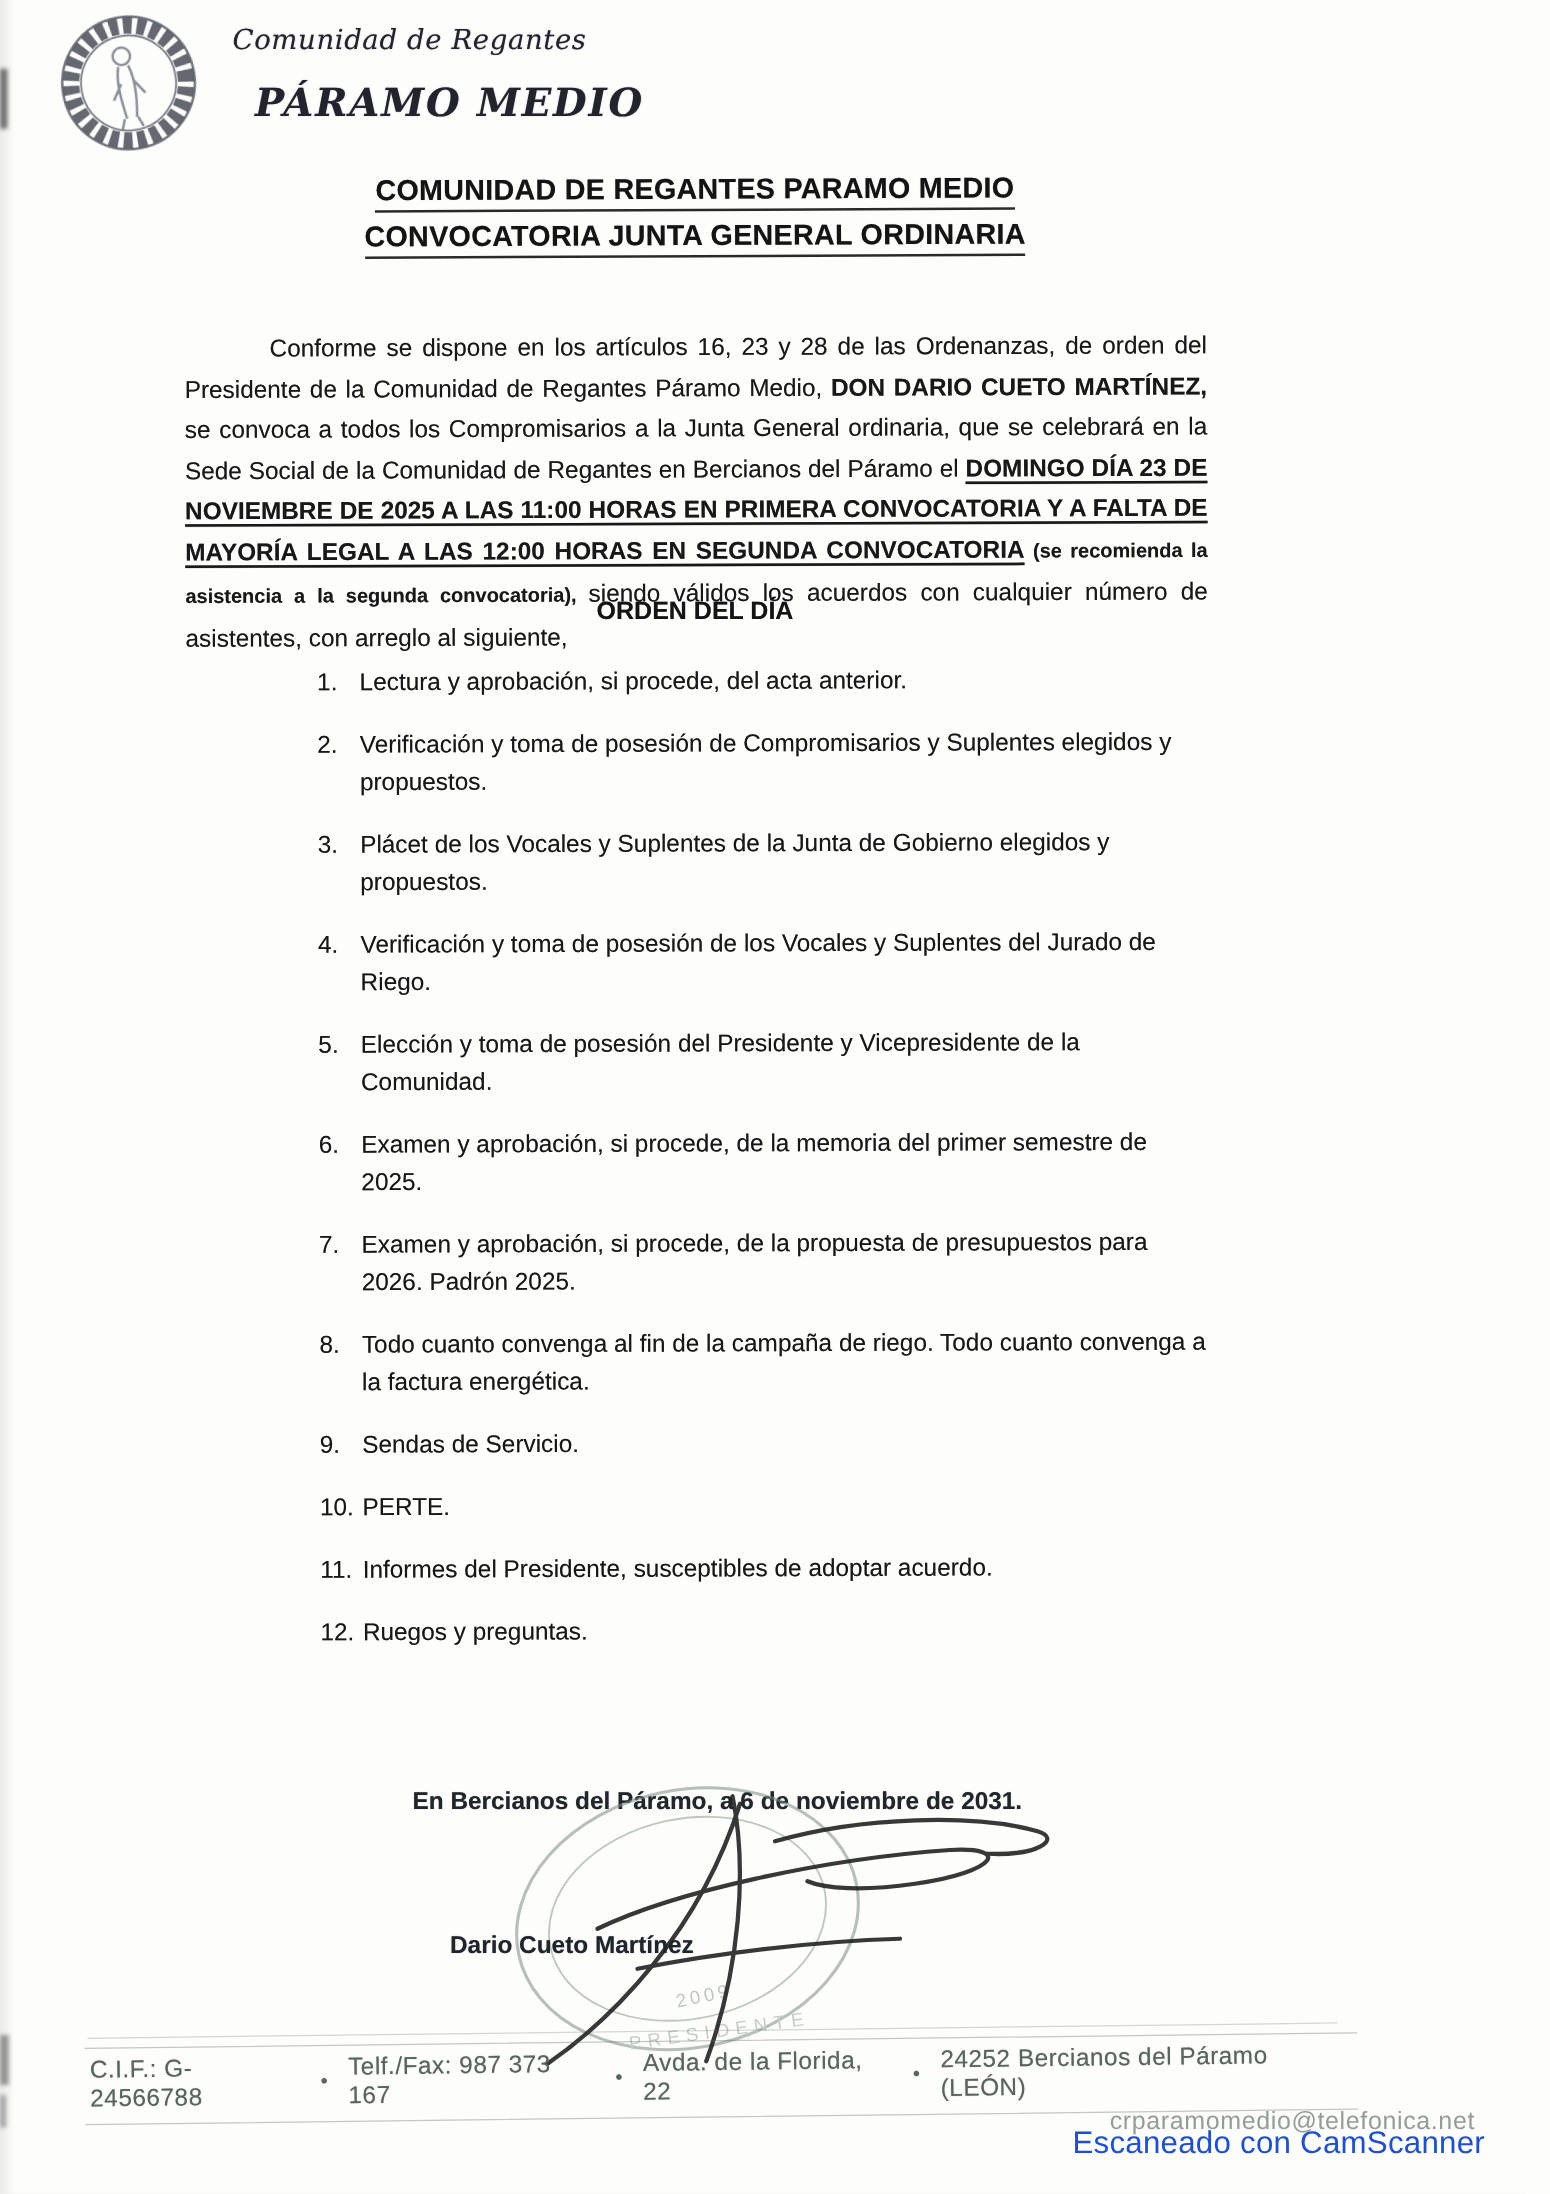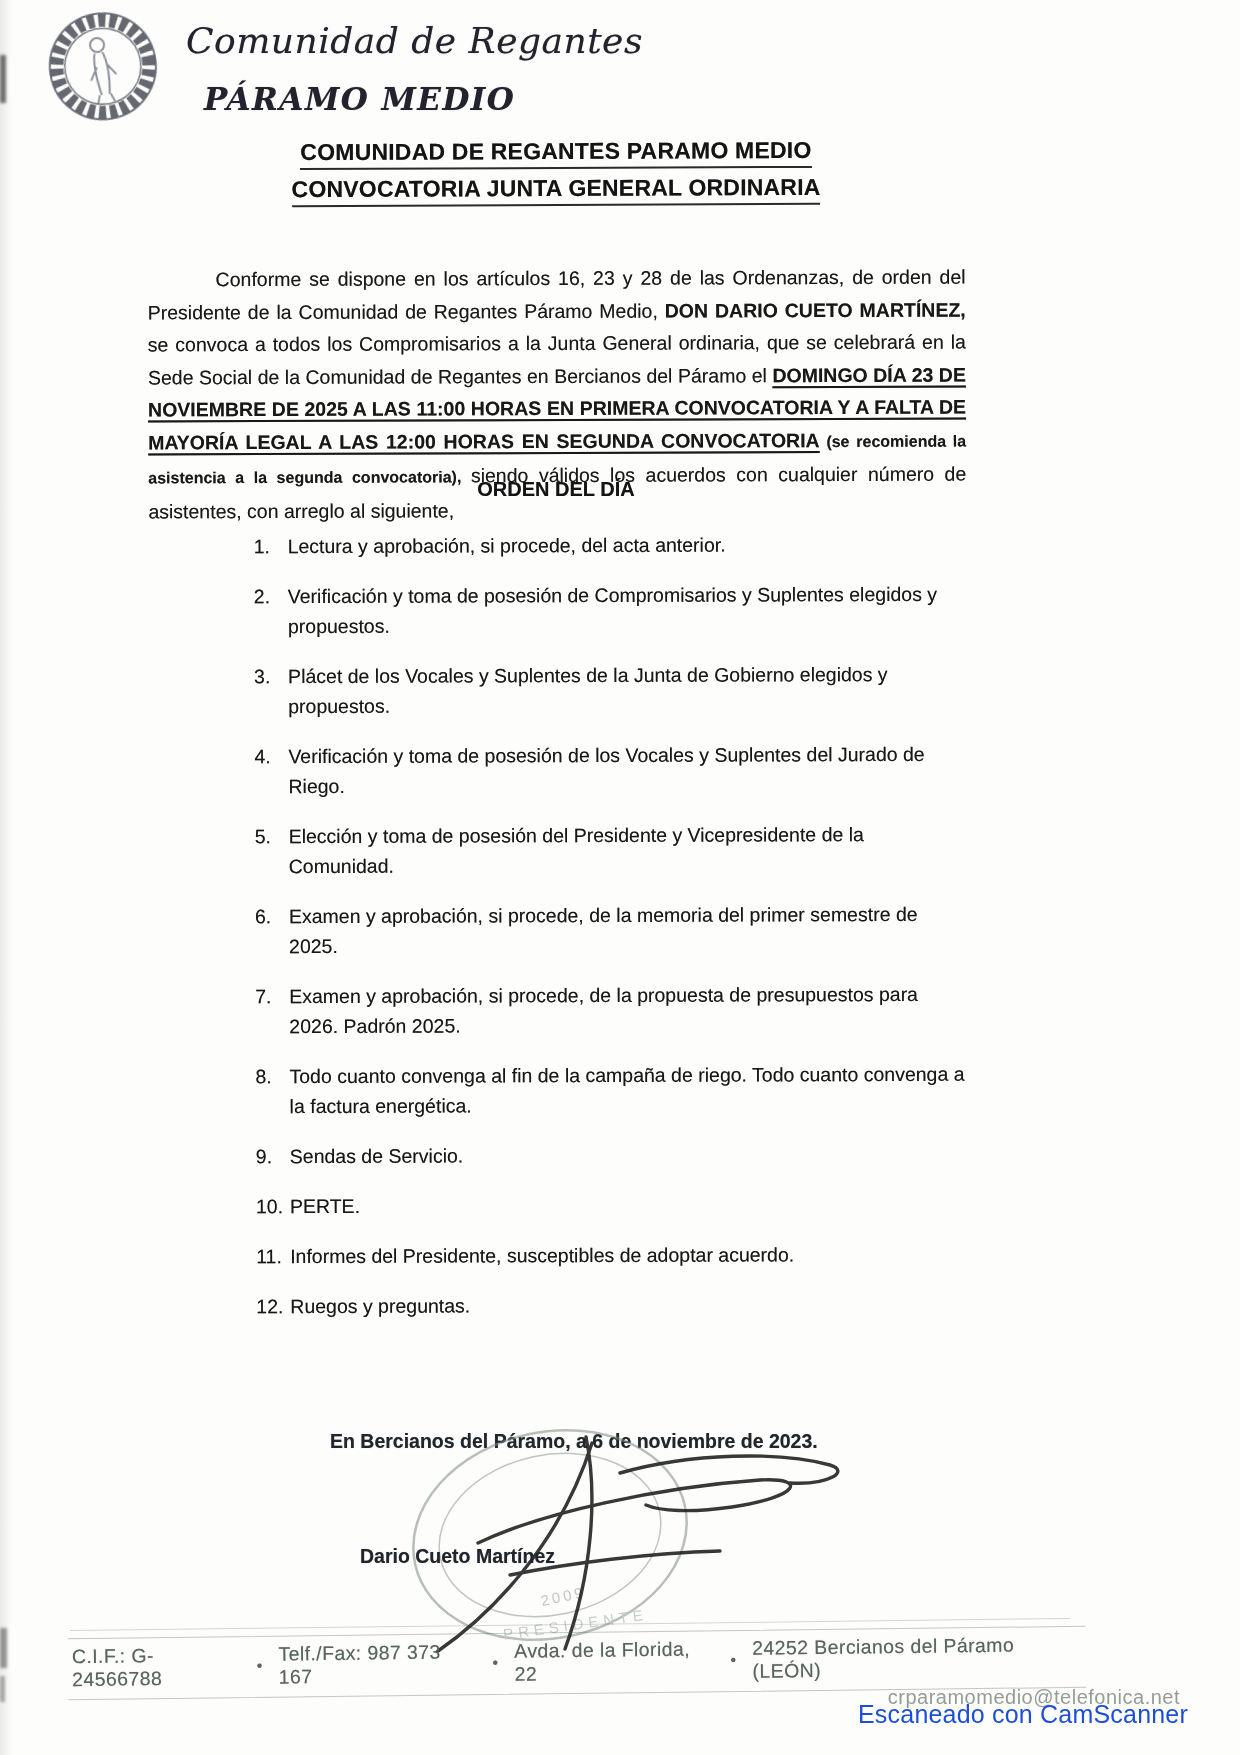--- a/index.html
+++ b/index.html
@@ -12,21 +12,21 @@
   .edge-shade{position:absolute;left:0;top:0;width:12px;height:1755px;
     background:linear-gradient(90deg,rgba(60,60,60,.10),rgba(60,60,60,0));pointer-events:none;}
   .smudge{position:absolute;background:#3a3a3a;filter:blur(1.5px);opacity:.7;}
   .smudge.s1{left:0;top:55px;width:6px;height:48px;}
   .smudge.s2{left:0;top:1628px;width:7px;height:40px;opacity:.5;}
   .smudge.s3{left:0;top:1676px;width:5px;height:26px;opacity:.4;}
 
   
   .logo-stamp{position:absolute;left:35px;top:6px;transform:rotate(-10deg);opacity:.88;filter:blur(.4px);}
   .org-block{position:absolute;left:186px;top:20px;color:#23232e;text-shadow:0 0 1px rgba(35,35,60,.45);}
-  .org-script{font-family:"DejaVu Serif",serif;font-style:italic;font-size:36px;letter-spacing:.5px;}
+  .org-script{font-family:"DejaVu Serif",serif;font-style:italic;font-size:22px;letter-spacing:.5px;}
   .org-name{font-family:"DejaVu Serif",serif;font-style:italic;font-weight:bold;font-size:31px;letter-spacing:1.5px;margin-top:20px;padding-left:18px;}
 
   
   .title-block{position:absolute;left:148px;top:138px;width:816px;text-align:center;transform:rotate(-.25deg);}
   .title-line{display:inline-block;font-weight:700;font-size:23px;letter-spacing:.2px;color:#141414;
     border-bottom:2.5px solid #2a2a2a;padding-bottom:2px;margin-bottom:6px;text-shadow:0 0 .6px rgba(0,0,0,.5);}
 
   
   .intro{position:absolute;left:148px;top:242px;width:818px;font-size:19.5px;line-height:32.5px;
     text-align:justify;text-indent:68px;color:#181818;text-shadow:0 0 .5px rgba(0,0,0,.45);transform:rotate(-.2deg);}
@@ -138,21 +138,21 @@
     <div class="agenda-item">
         <span class="agenda-num">11.</span>
         <span class="agenda-text">Informes del Presidente, susceptibles de adoptar acuerdo.</span>
       </div>
     <div class="agenda-item">
         <span class="agenda-num">12.</span>
         <span class="agenda-text">Ruegos y preguntas.</span>
       </div>
   </div>
 
-  <div class="date-line">En Bercianos del Páramo, a 6 de noviembre de 2023.</div>
+  <div class="date-line">En Bercianos del Páramo, a 6 de noviembre de 2031.</div>
 
   <div class="sig-zone">
     <svg class="sig-svg" width="520" height="230" viewBox="0 0 520 230">
 
       <g transform="rotate(-12 190 110)" opacity=".55">
         <ellipse cx="190" cy="110" rx="138" ry="103" fill="none" stroke="#7d8d81" stroke-width="2.5"></ellipse>
         <ellipse cx="190" cy="110" rx="112" ry="80" fill="none" stroke="#8c9a8f" stroke-width="1.5"></ellipse>
         <text x="190" y="178" text-anchor="middle" font-size="15" letter-spacing="3" fill="#8c9a8f">2009</text>
         <text x="196" y="208" text-anchor="middle" font-size="15" letter-spacing="5" fill="#9aa79b" transform="rotate(4 196 208)">PRESIDENTE</text>
       </g>

